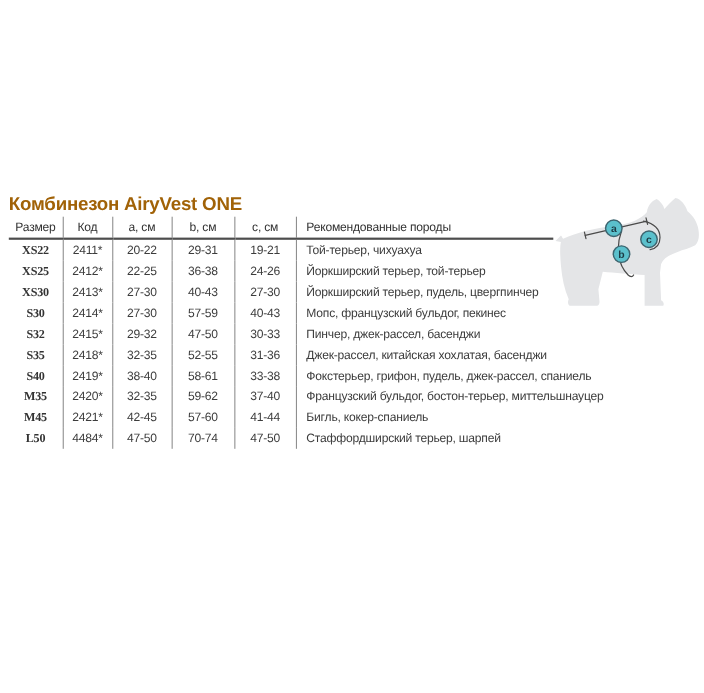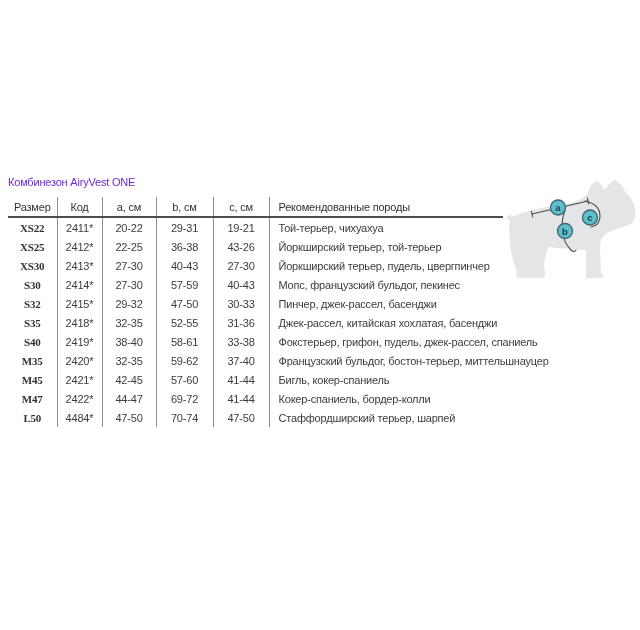--- a/index.html
+++ b/index.html
@@ -9,23 +9,23 @@
     height: 630px;
     background: #ffffff;
     font-family: "Liberation Sans", sans-serif;
     color: #3c3c3c;
     overflow: hidden;
   }
   .title {
     position: absolute;
     left: 8px;
     top: 176px;
-    font-size: 11px;
-    font-weight: normal;
-    color: #6d28d9;
+    font-size: 17px;
+    font-weight: bold;
+    color: #a16207;
     letter-spacing: -0.2px;
     white-space: nowrap;
   }
   table.size-table {
     position: absolute;
     left: 8px;
     top: 197px;
     width: 495px;
     border-collapse: collapse;
     table-layout: fixed;
@@ -101,21 +101,21 @@
           <td class="col-a">20-22</td>
           <td class="col-b">29-31</td>
           <td class="col-c">19-21</td>
           <td class="col-breeds">Той-терьер, чихуахуа</td>
         </tr>
         <tr>
           <td class="col-size">XS25</td>
           <td class="col-code">2412*</td>
           <td class="col-a">22-25</td>
           <td class="col-b">36-38</td>
-          <td class="col-c">43-26</td>
+          <td class="col-c">24-26</td>
           <td class="col-breeds">Йоркширский терьер, той-терьер</td>
         </tr>
         <tr>
           <td class="col-size">XS30</td>
           <td class="col-code">2413*</td>
           <td class="col-a">27-30</td>
           <td class="col-b">40-43</td>
           <td class="col-c">27-30</td>
           <td class="col-breeds">Йоркширский терьер, пудель, цвергпинчер</td>
         </tr>
@@ -159,28 +159,20 @@
           <td class="col-c">37-40</td>
           <td class="col-breeds">Французский бульдог, бостон-терьер, миттельшнауцер</td>
         </tr>
         <tr>
           <td class="col-size">M45</td>
           <td class="col-code">2421*</td>
           <td class="col-a">42-45</td>
           <td class="col-b">57-60</td>
           <td class="col-c">41-44</td>
           <td class="col-breeds">Бигль, кокер-спаниель</td>
-        </tr>
-        <tr>
-          <td class="col-size">M47</td>
-          <td class="col-code">2422*</td>
-          <td class="col-a">44-47</td>
-          <td class="col-b">69-72</td>
-          <td class="col-c">41-44</td>
-          <td class="col-breeds">Кокер-спаниель, бордер-колли</td>
         </tr>
         <tr>
           <td class="col-size">L50</td>
           <td class="col-code">4484*</td>
           <td class="col-a">47-50</td>
           <td class="col-b">70-74</td>
           <td class="col-c">47-50</td>
           <td class="col-breeds">Стаффордширский терьер, шарпей</td>
         </tr>
       </tbody>

